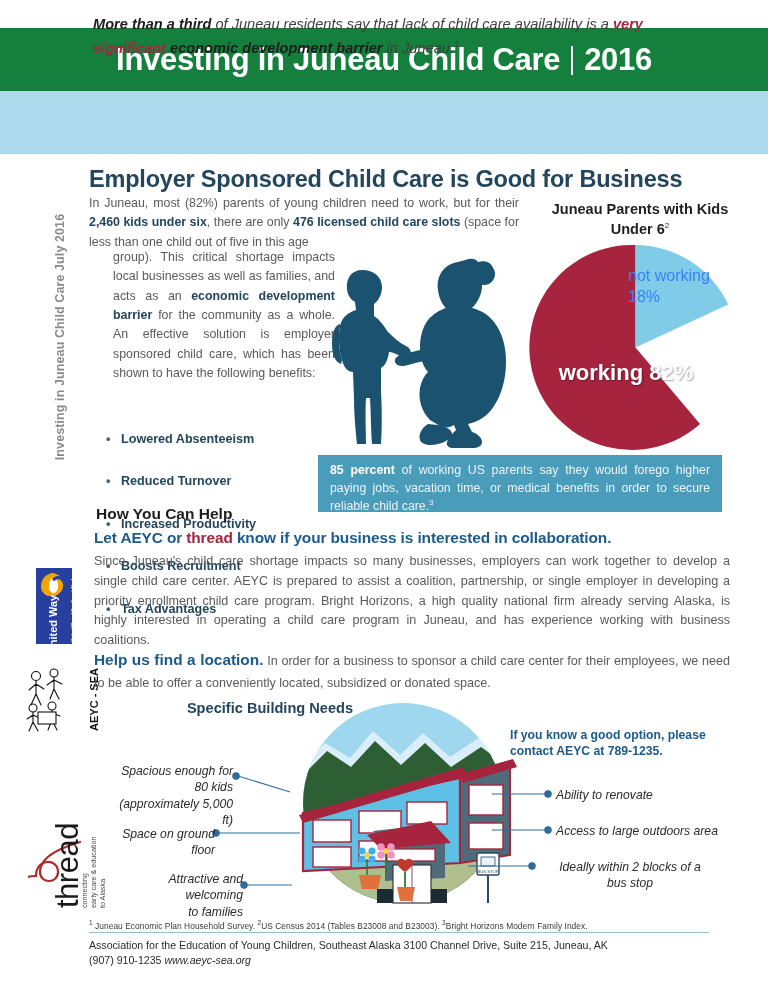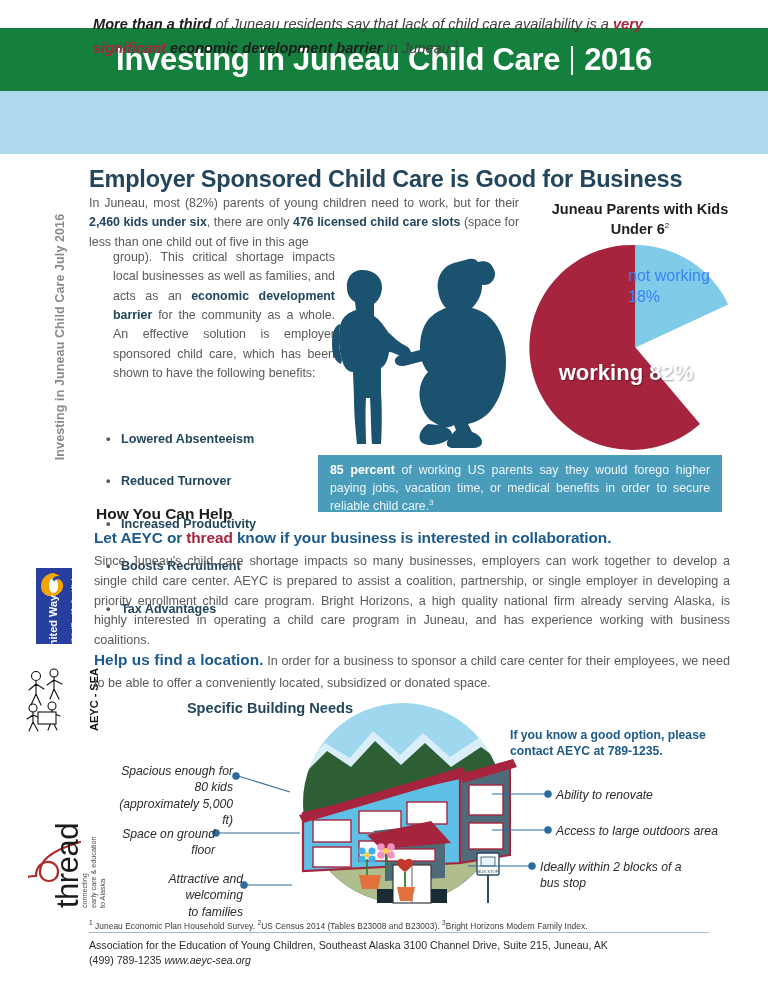--- a/index.html
+++ b/index.html
@@ -458,27 +458,27 @@
     <span>Attractive and welcoming</span><br>
     <span>to families</span>
   </div>
 
   <div class="cal-right" style="left:556px; top:787px; width:180px;">
     <span>Ability to renovate</span>
   </div>
   <div class="cal-right" style="left:556px; top:823px; width:190px;">
     <span>Access to large outdoors area</span>
   </div>
-  <div class="cal-right" style="left:540px; top:859px; width:180px;">
+  <div class="cal-right" style="left:540px; top:859px; width:180px;text-align:center;">
     <span>Ideally within 2 blocks of a</span><br>
     <span>bus stop</span>
   </div>
 
   <div class="footnotes">
     <sup>1</sup><span> Juneau Economic Plan Household Survey. </span><sup>2</sup><span>US Census 2014 (Tables B23008 and B23003). </span><sup>3</sup><span>Bright Horizons Modern Family Index.</span>
   </div>
   <div class="foot-rule"></div>
   <div class="footer-addr">
     <span>Association for the Education of Young Children, Southeast Alaska  3100 Channel Drive, Suite 215, Juneau, AK</span><br>
-    <span>(499) 789-1235 </span><span class="site">www.aeyc-sea.org</span>
+    <span>(907) 910-1235 </span><span class="site">www.aeyc-sea.org</span>
   </div>
 
 </div>
 
 </body></html>

